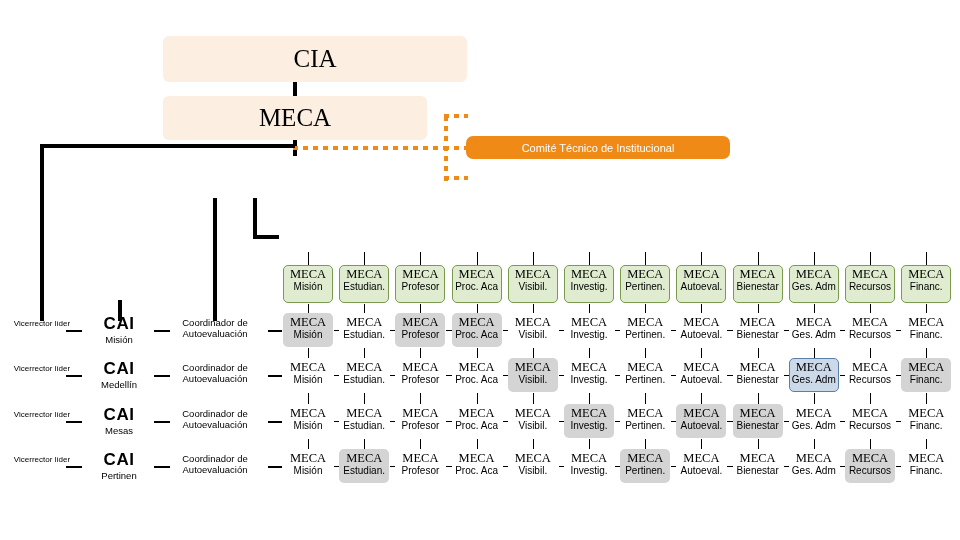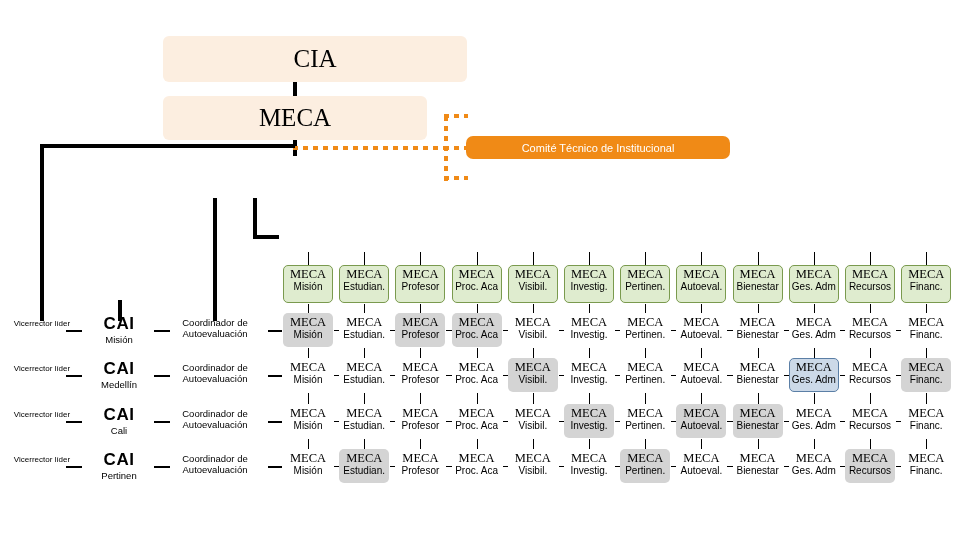--- a/index.html
+++ b/index.html
@@ -517,21 +517,21 @@
         <div class="cai-main">CAI</div>
         <div class="cai-sub">Medellín</div>
       </div>
       <div class="role-cell role-coord" style="left: 160px; top: 362px;">Coordinador de Autoevaluación</div>
       <div class="thin-h" style="left: 66px; top: 375px; width: 16px; height: 2px;"></div>
       <div class="thin-h" style="left: 154px; top: 375px; width: 16px; height: 2px;"></div>
       <div class="thin-h" style="left: 268px; top: 375px; width: 14px; height: 2px;"></div>
       <div class="role-cell role-vr" style="left: 6px; top: 410px;">Vicerrector líder</div>
       <div class="role-cell role-cai" style="left: 84px; top: 405px;">
         <div class="cai-main">CAI</div>
-        <div class="cai-sub">Cali</div>
+        <div class="cai-sub">Mesas</div>
       </div>
       <div class="role-cell role-coord" style="left: 160px; top: 408px;">Coordinador de Autoevaluación</div>
       <div class="thin-h" style="left: 66px; top: 421px; width: 16px; height: 2px;"></div>
       <div class="thin-h" style="left: 154px; top: 421px; width: 16px; height: 2px;"></div>
       <div class="thin-h" style="left: 268px; top: 421px; width: 14px; height: 2px;"></div>
       <div class="role-cell role-vr" style="left: 6px; top: 455px;">Vicerrector líder</div>
       <div class="role-cell role-cai" style="left: 84px; top: 450px;">
         <div class="cai-main">CAI</div>
         <div class="cai-sub">Pertinen</div>
       </div>

